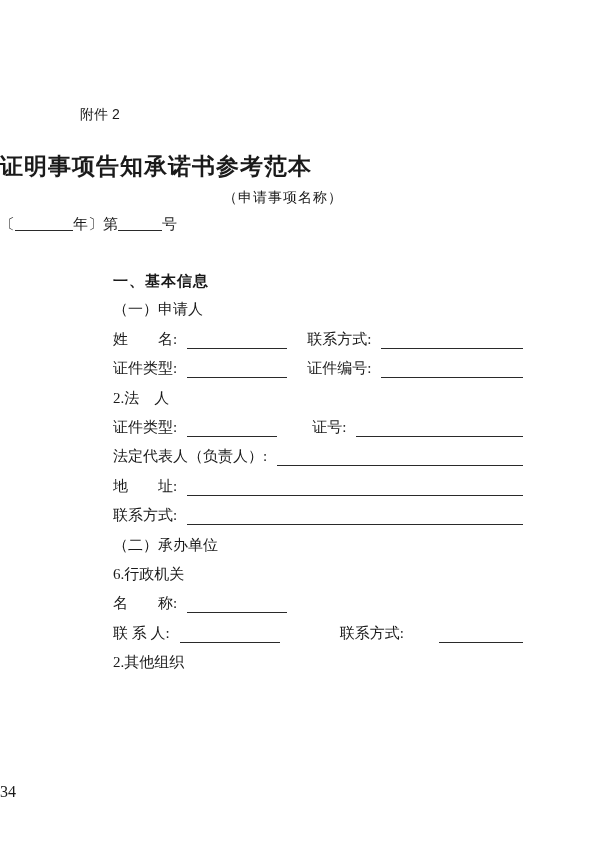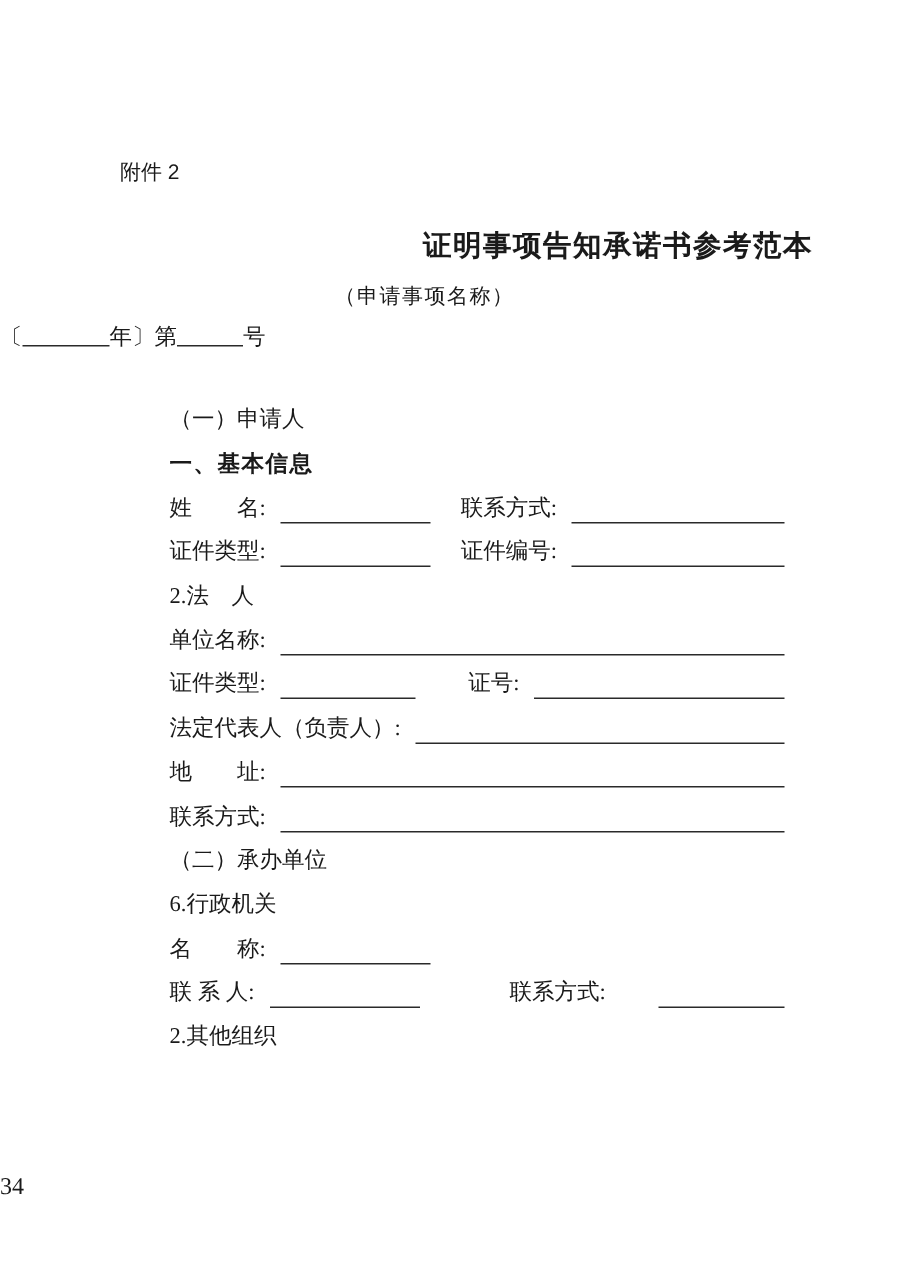--- a/index.html
+++ b/index.html
@@ -11,22 +11,22 @@
     font-family:"Liberation Serif","DejaVu Serif",serif;
     overflow:hidden;
   }
   .attachment {
     position:absolute; left:80px; top:106px;
     font-family:"Liberation Sans","DejaVu Sans",sans-serif;
     font-size:14px;
   }
   .title {
     position:absolute; left:0; top:151px; width:100%;
-    text-align:right;
-    font-weight:bold; font-size:19px; letter-spacing:1px;
+    text-align:left;
+    font-weight:bold; font-size:23px; letter-spacing:1px;
   }
   .subtitle {
     position:absolute; left:12px; top:189px; width:100%;
     text-align:center; font-size:14px; letter-spacing:1px;
   }
   .docnum {
     position:absolute; left:0; top:215px; width:100%;
     text-align:left; font-size:15px;
   }
   .blank {
@@ -73,45 +73,41 @@
   <div class="attachment">附件 2</div>
 
   <div class="title">证明事项告知承诺书参考范本</div>
 
   <div class="subtitle">（申请事项名称）</div>
 
   <div class="docnum"><span>〔</span><span class="blank b58"></span><span>年〕第</span><span class="blank b44"></span><span>号</span></div>
 
   <div class="form">
 
+    <div class="row h1"><span class="lbl">一、基本信息</span></div>
+
     <div class="row"><span class="lbl">（一）申请人</span></div>
-
-    <div class="row h1"><span class="lbl">一、基本信息</span></div>
 
 
     <div class="row">
       <span class="lbl">姓　　名:</span>
       <span class="line w100"></span>
       <span class="lbl col2">联系方式:</span>
       <span class="line grow"></span>
     </div>
 
     <div class="row">
       <span class="lbl">证件类型:</span>
       <span class="line w100"></span>
       <span class="lbl col2">证件编号:</span>
       <span class="line grow"></span>
     </div>
 
     <div class="row"><span class="lbl">2.法　人</span></div>
 
-    <div class="row">
-      <span class="lbl">单位名称:</span>
-      <span class="line grow"></span>
-    </div>
 
     <div class="row">
       <span class="lbl">证件类型:</span>
       <span class="line w90"></span>
       <span class="lbl g17">证号:</span>
       <span class="line grow"></span>
     </div>
 
     <div class="row">
       <span class="lbl">法定代表人（负责人）:</span>

